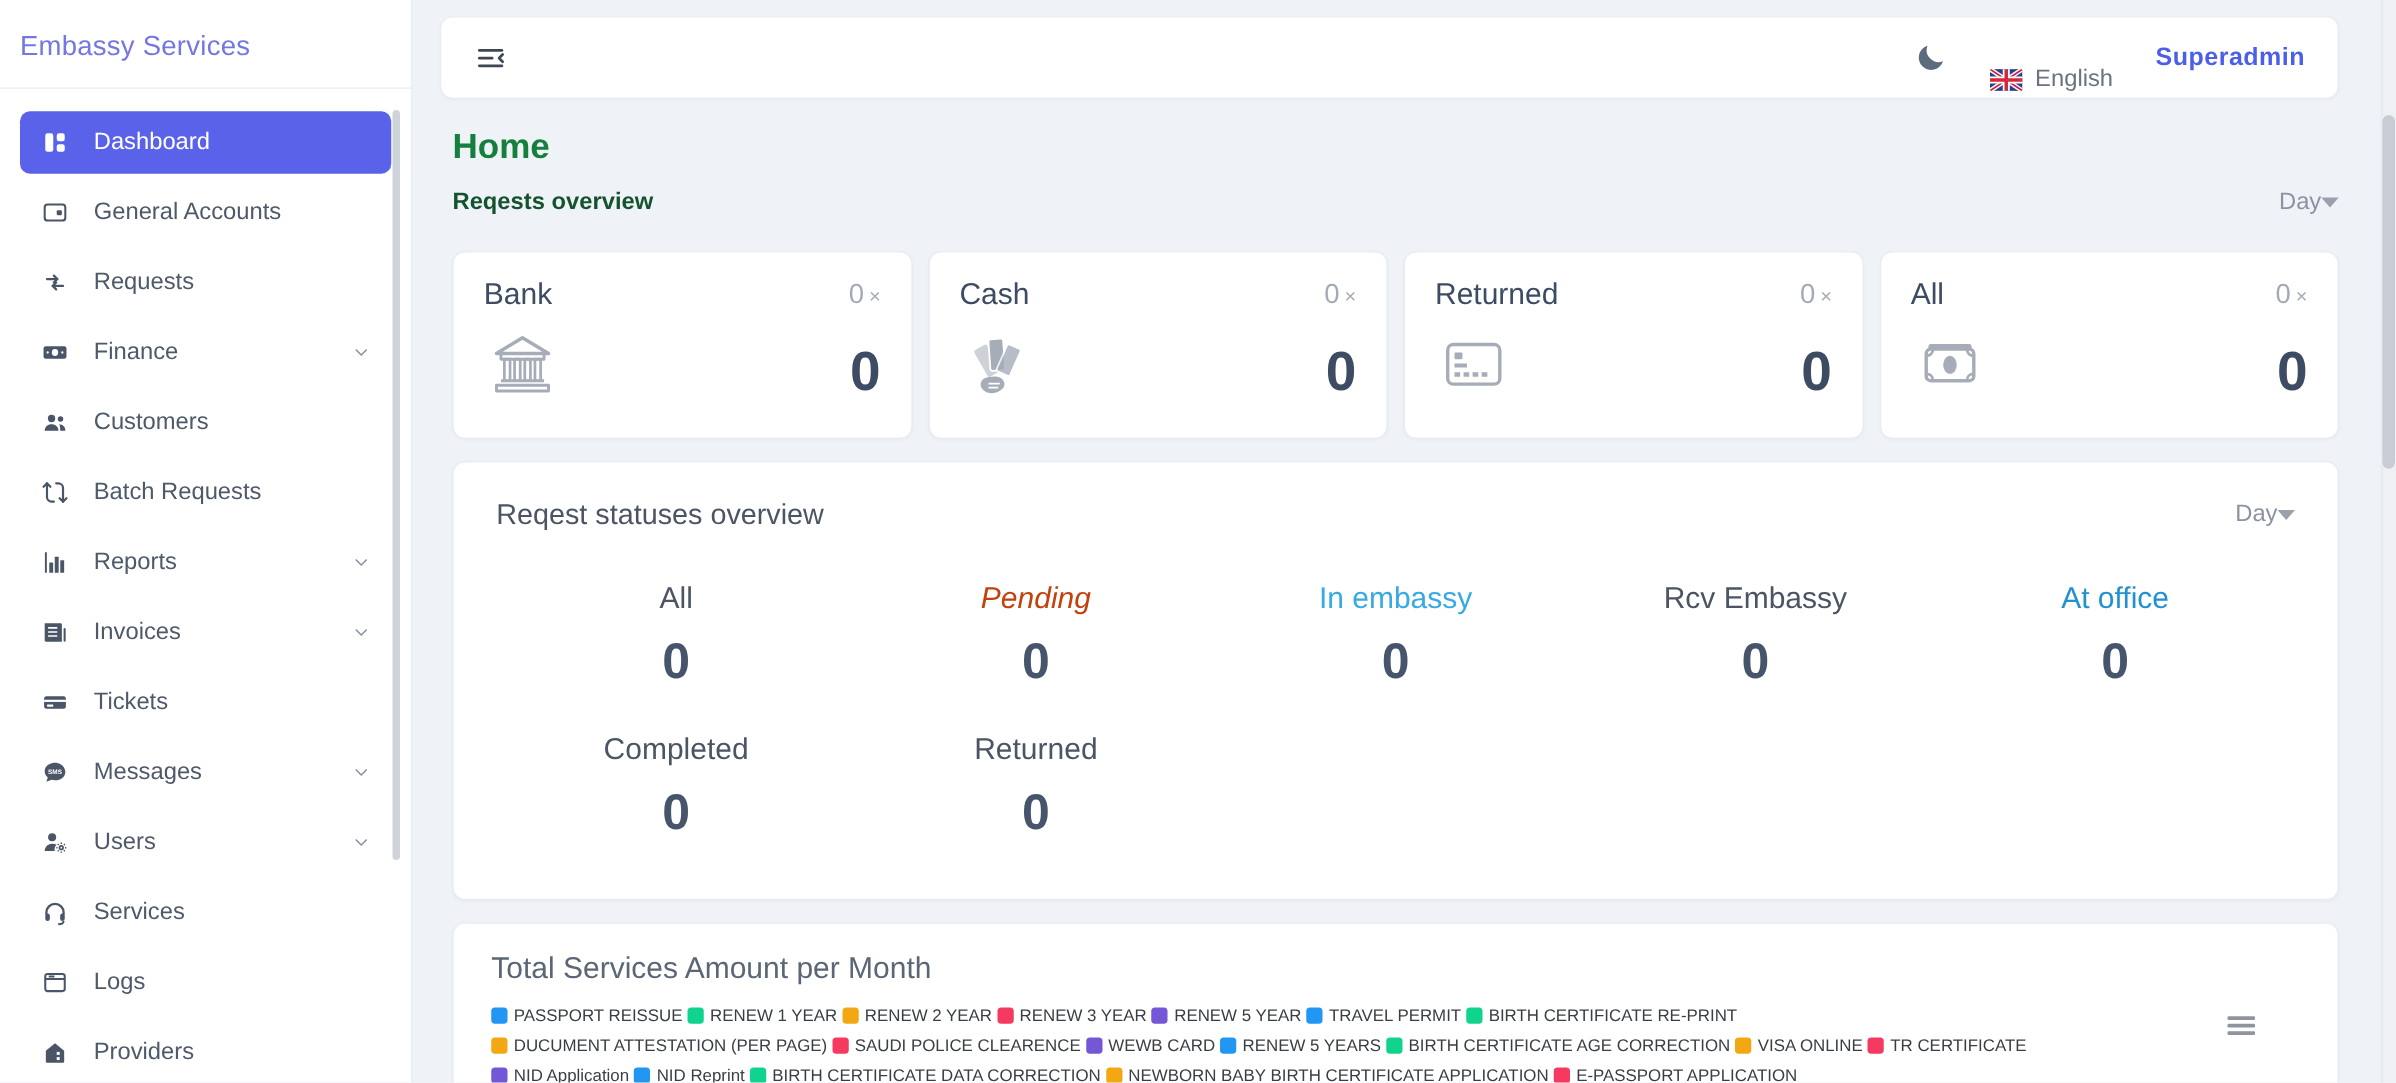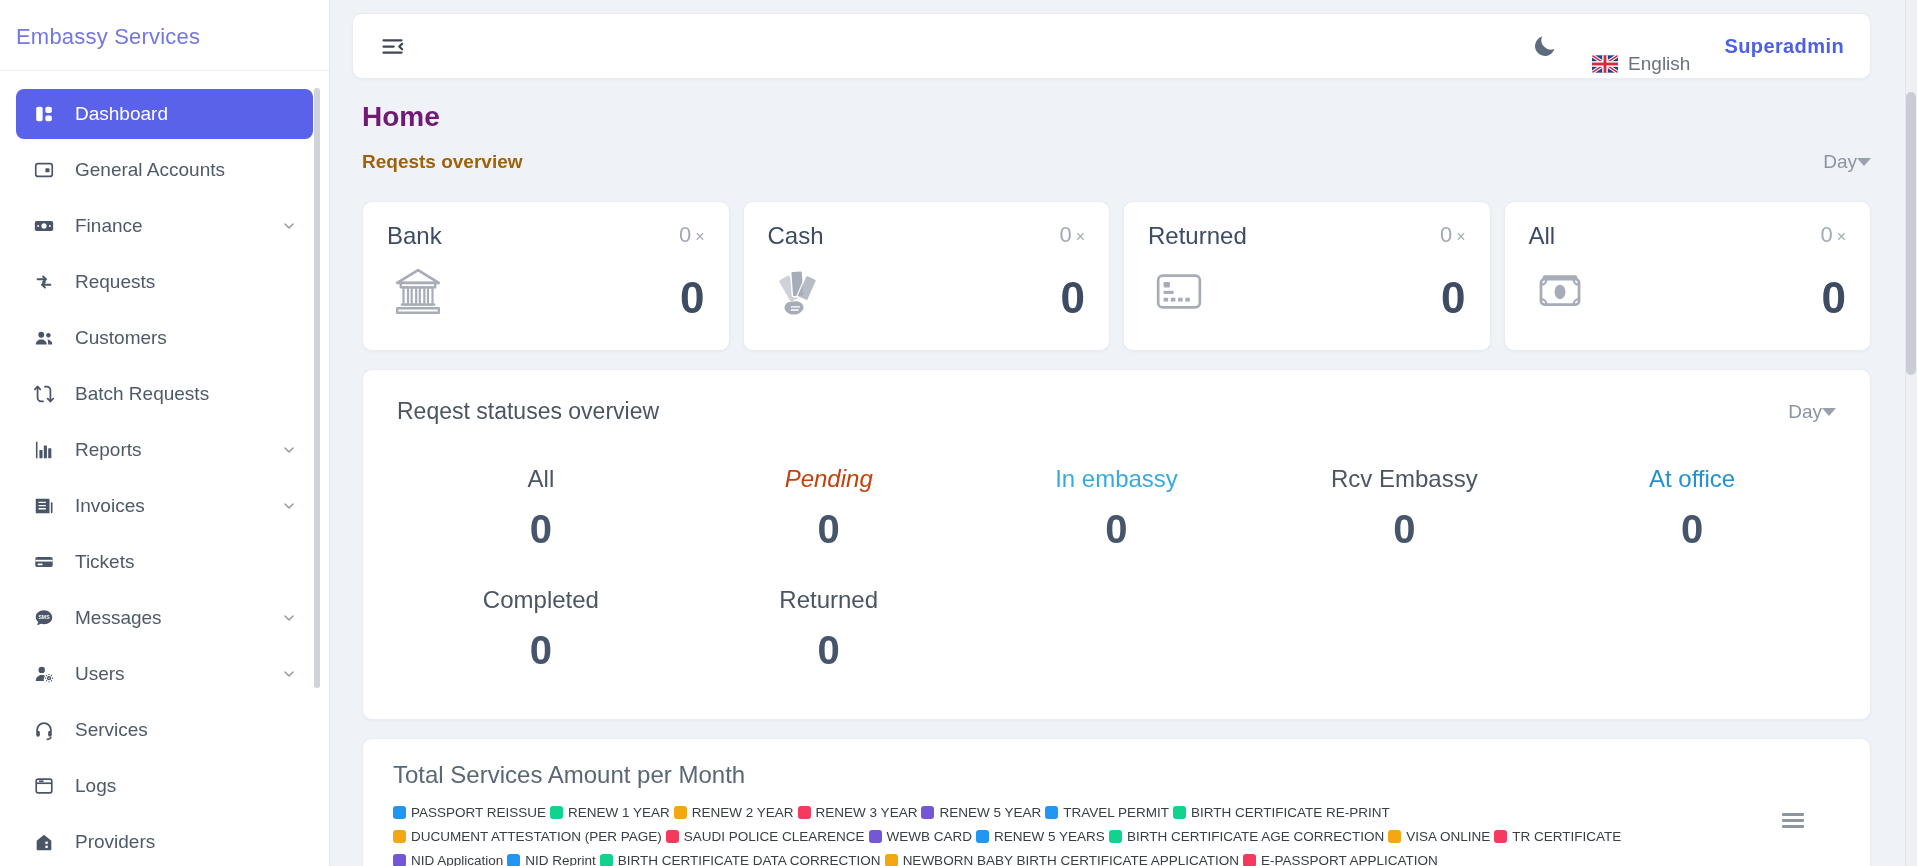--- a/index.html
+++ b/index.html
@@ -30,23 +30,23 @@
   .menu-toggle { display:flex; cursor:pointer; }
   .menu-toggle svg { width:27px; height:27px; }
   .topbar-right { margin-left:auto; display:flex; align-items:center; gap:34px; }
   .moon-btn { display:flex; cursor:pointer; }
   .moon-btn svg { width:27px; height:27px; }
   .lang { display:flex; align-items:center; gap:10px; font-size:19px; color:#6b7280; cursor:pointer;margin-top:36px; }
   .lang svg { width:26px; height:18px; border-radius:2px; }
   .superadmin { font-weight:700; font-size:20px; color:#4c5fe8; letter-spacing:.4px; cursor:pointer; }
 
   .content { margin-left:10px; }
-  .page-title { font-size:28px; font-weight:700; color:#701a75; margin-top:22px; }
+  .page-title { font-size:28px; font-weight:700; color:#15803d; margin-top:22px; }
   .section-row { display:flex; justify-content:space-between; align-items:center; margin-top:18px; }
-  .section-title { font-size:19px; font-weight:700; color:#a16207;text-align:center; }
+  .section-title { font-size:19px; font-weight:700; color:#14532d;text-align:center; }
   .period { display:flex; align-items:center; font-size:19px; color:#8b93a0; cursor:pointer; }
   .caret { width:0; height:0; border-left:7px solid transparent; border-right:7px solid transparent; border-top:8px solid #9aa1ac; }
 
   .stats { display:grid; grid-template-columns:repeat(4,1fr); gap:13px; margin-top:28px; }
   .stat-card { padding:20px 24px; height:150px; }
   .stat-head { display:flex; justify-content:space-between; align-items:flex-start; }
   .stat-title { font-size:24px; color:#3d4c63; }
   .stat-count { font-size:22px; color:#a2aab6; }
   .stat-count .x { font-size:16px; margin-left:4px; }
   .stat-body { display:flex; justify-content:space-between; align-items:flex-end; margin-top:12px; }
@@ -97,44 +97,44 @@
           <span class="icon">
             <svg viewBox="0 0 24 24" fill="none" stroke="currentColor" stroke-width="1.8">
               <rect x="3" y="5" width="18" height="14" rx="2.5"></rect>
               <rect x="13.5" y="10" width="4.5" height="4.5" rx="1" fill="currentColor" stroke="none"></rect>
             </svg>
           </span>
           <span>General Accounts</span>
         </div>
         <div class="nav-item">
           <span class="icon">
-            <svg viewBox="0 0 24 24" fill="currentColor">
-              <rect x="2" y="6.5" width="20" height="11" rx="2"></rect>
-              <ellipse cx="12" cy="12" rx="2.8" ry="3" fill="#fff"></ellipse>
-              <circle cx="5.6" cy="12" r="1" fill="#fff"></circle>
-              <circle cx="18.4" cy="12" r="1" fill="#fff"></circle>
-            </svg>
-          </span>
-          <span>Finance</span>
-          <span class="chev">
-            <svg viewBox="0 0 24 24" fill="none" stroke="currentColor" stroke-width="2" stroke-linecap="round" stroke-linejoin="round">
-              <path d="M6 9l6 6 6-6"></path>
-            </svg>
-          </span>
-        </div>
-        <div class="nav-item">
-          <span class="icon">
             <svg viewBox="0 0 24 24" fill="none" stroke="currentColor" stroke-width="2" stroke-linecap="round" stroke-linejoin="round">
               <path d="M5 9h9"></path>
               <path d="M11 6l3 3-3 3"></path>
               <path d="M19 15h-9"></path>
               <path d="M13 12l-3 3 3 3"></path>
             </svg>
           </span>
           <span>Requests</span>
+        </div>
+        <div class="nav-item">
+          <span class="icon">
+            <svg viewBox="0 0 24 24" fill="currentColor">
+              <rect x="2" y="6.5" width="20" height="11" rx="2"></rect>
+              <ellipse cx="12" cy="12" rx="2.8" ry="3" fill="#fff"></ellipse>
+              <circle cx="5.6" cy="12" r="1" fill="#fff"></circle>
+              <circle cx="18.4" cy="12" r="1" fill="#fff"></circle>
+            </svg>
+          </span>
+          <span>Finance</span>
+          <span class="chev">
+            <svg viewBox="0 0 24 24" fill="none" stroke="currentColor" stroke-width="2" stroke-linecap="round" stroke-linejoin="round">
+              <path d="M6 9l6 6 6-6"></path>
+            </svg>
+          </span>
         </div>
         <div class="nav-item">
           <span class="icon">
             <svg viewBox="0 0 24 24" fill="currentColor">
               <circle cx="9" cy="8.5" r="3.2"></circle>
               <path d="M3 19c0-3.3 2.7-5.5 6-5.5s6 2.2 6 5.5v.2H3z"></path>
               <circle cx="16.8" cy="9" r="2.4"></circle>
               <path d="M15.8 13.6c2.9.2 5.2 2.2 5.2 5.1v.5h-4.4c0-2.2-.3-4.1-.8-5.6z"></path>
             </svg>
           </span>

